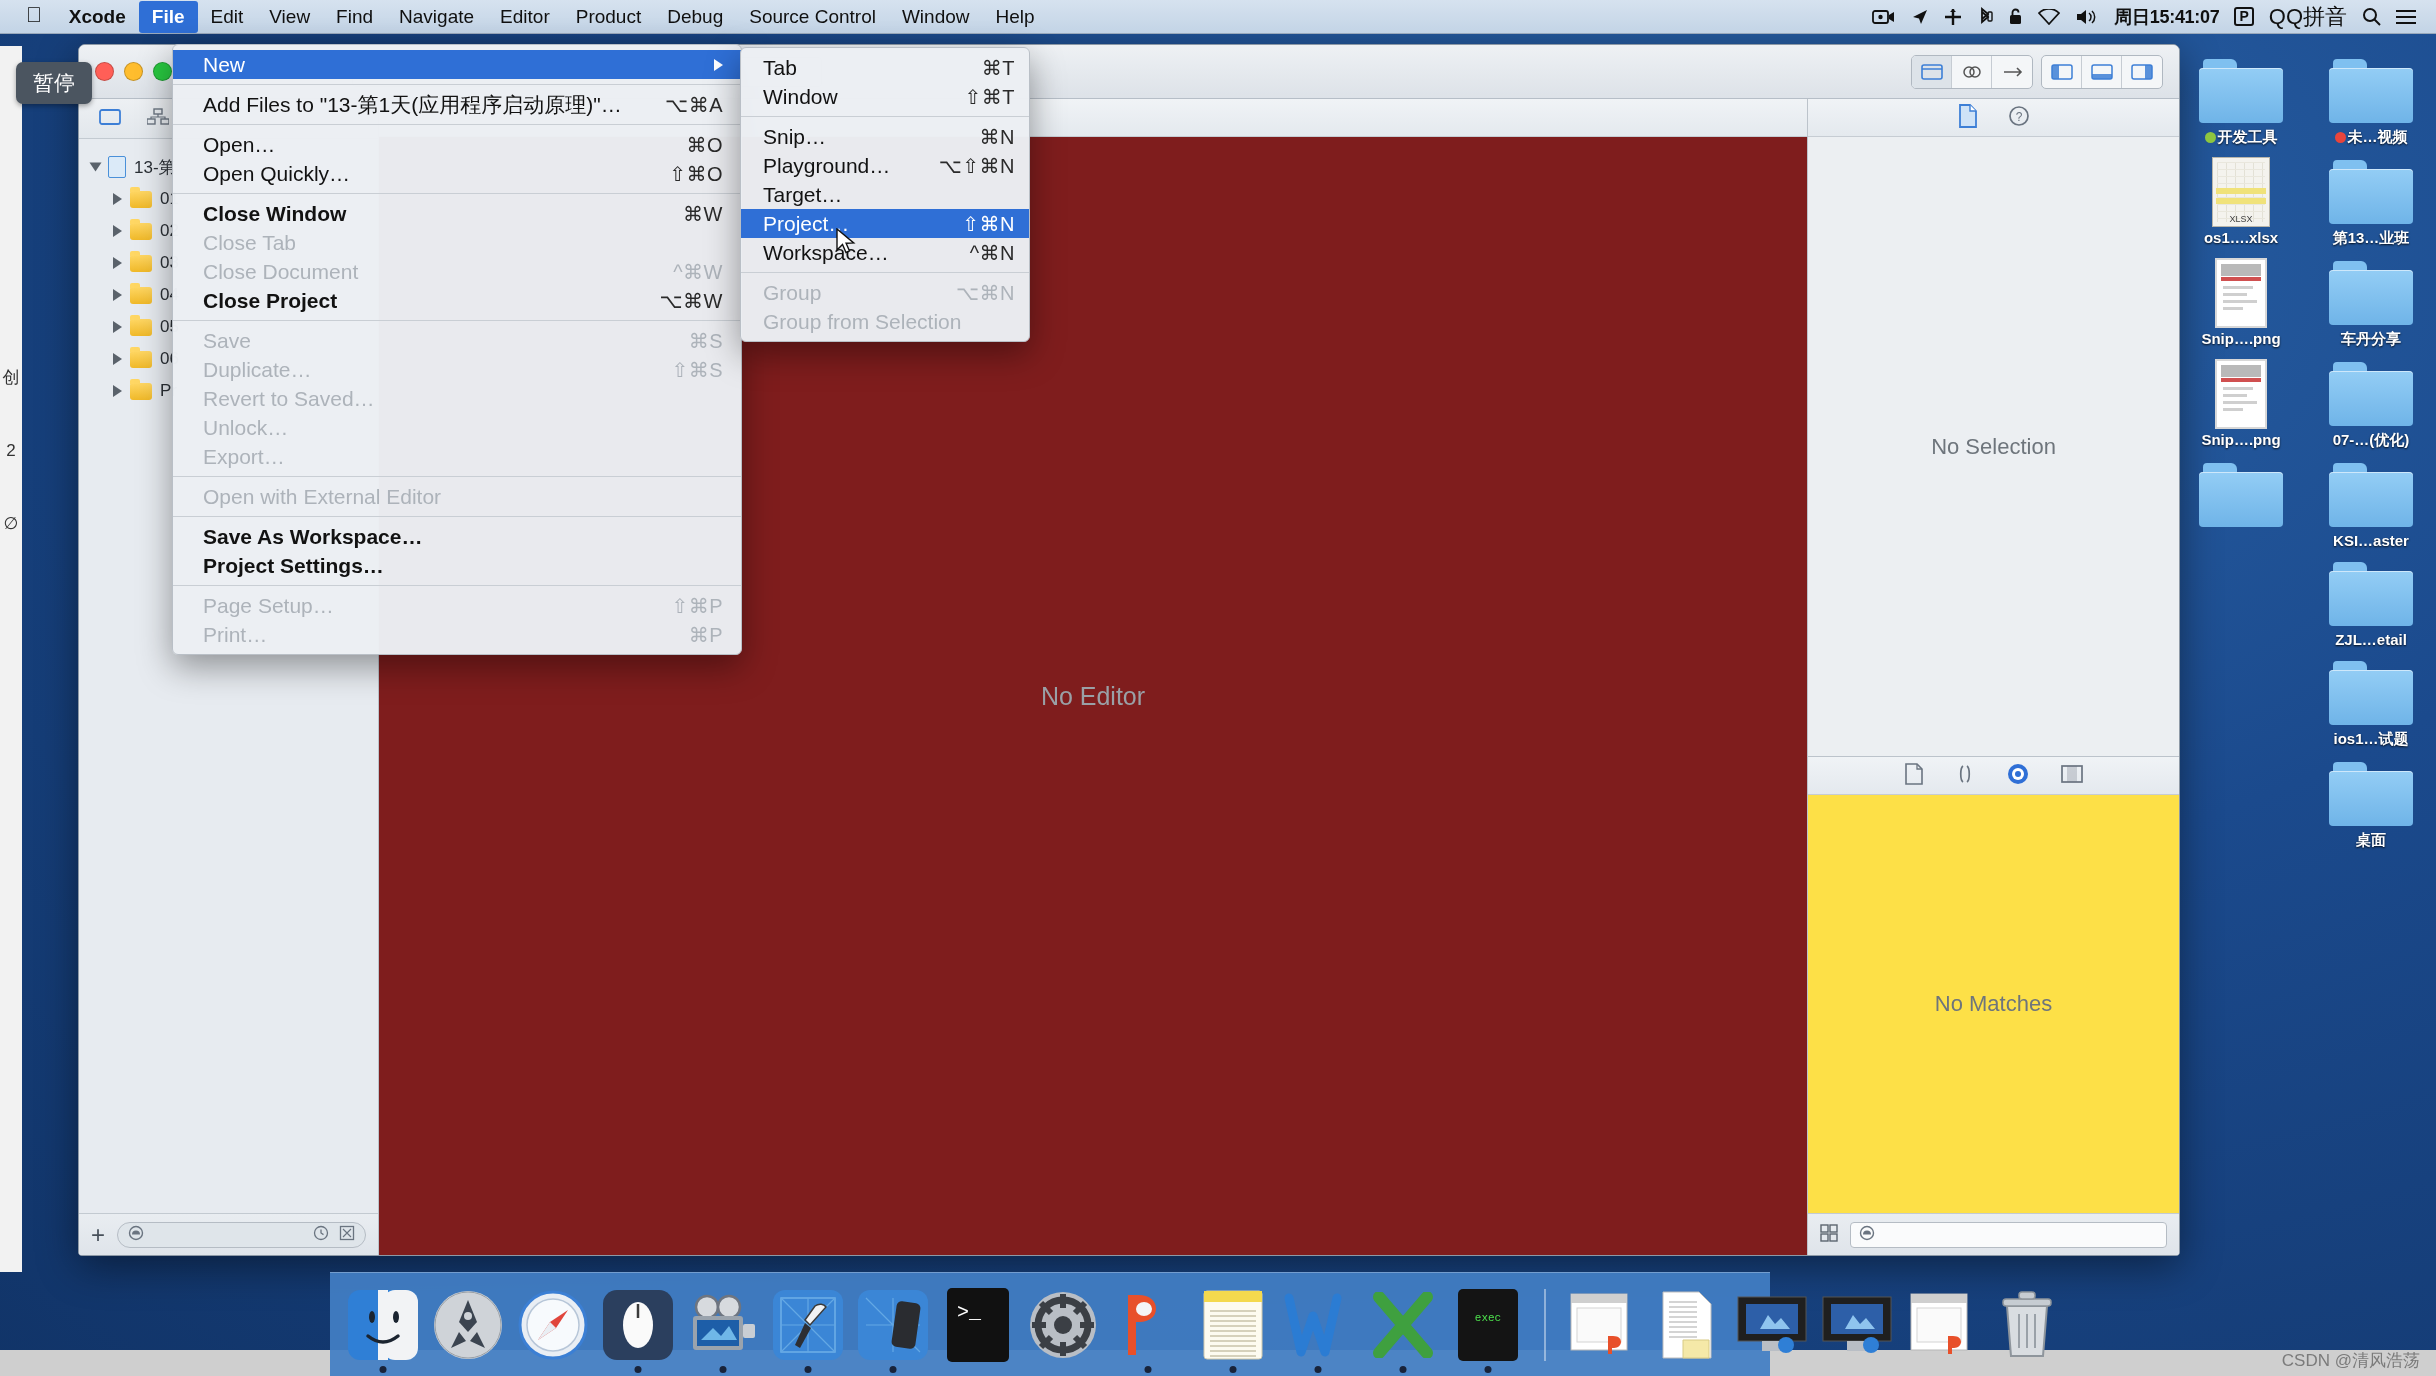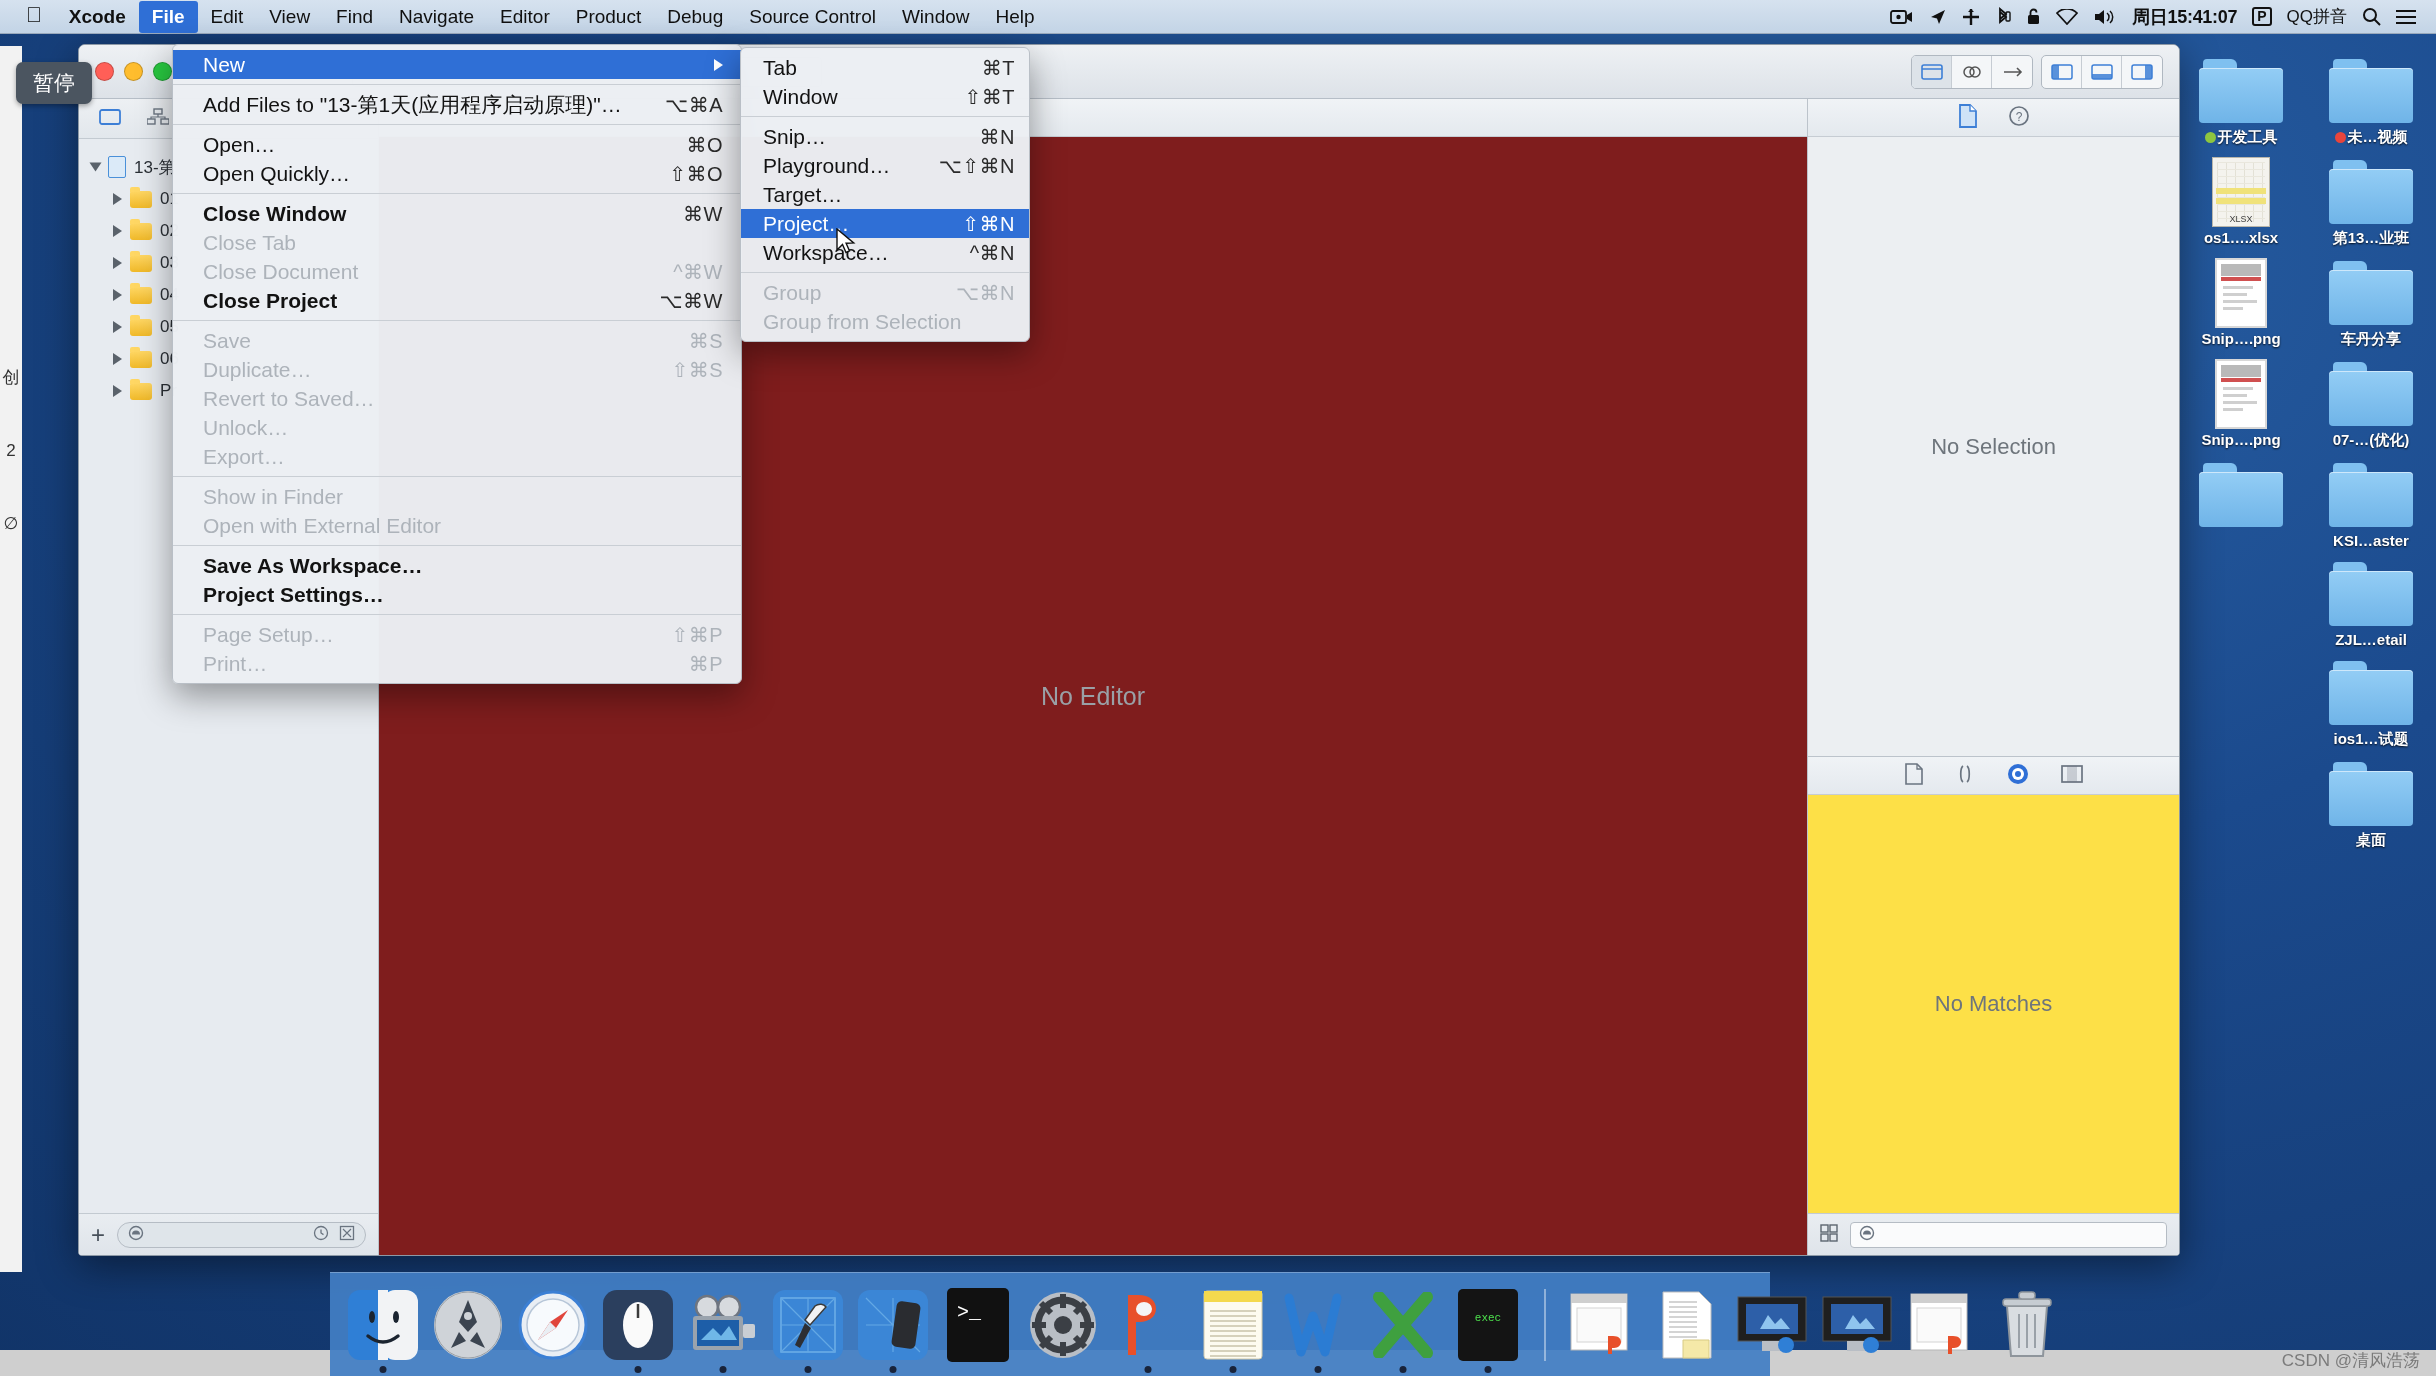--- a/index.html
+++ b/index.html
@@ -646,21 +646,21 @@
         </svg>
     </span>
     <span class="ic">
       <svg width="24" height="18" viewBox="0 0 24 18">
           <path d="M2 6h4l5-4v14l-5-4H2z" fill="#111"></path>
           <path d="M14 5a5 5 0 010 8M17 3a8 8 0 010 12" fill="none" stroke="#111" stroke-width="1.5"></path>
         </svg>
     </span>
     <span class="mb-clock">周日15:41:07</span>
     <span class="boxed-p">P</span>
-    <span style="font-size:17px;">QQ拼音</span>
+    <span style="font-size:22px;">QQ拼音</span>
     <span class="ic">
       <svg width="19" height="19" viewBox="0 0 19 19">
           <circle cx="8" cy="8" r="6" fill="none" stroke="#111" stroke-width="2"></circle>
           <path d="M12.5 12.5L18 18" stroke="#111" stroke-width="2"></path>
         </svg>
     </span>
     <span class="ic">
       <svg width="20" height="16" viewBox="0 0 20 16">
           <path d="M0 2h20M0 8h20M0 14h20" stroke="#111" stroke-width="2"></path>
         </svg>
@@ -719,24 +719,20 @@
     </div>
     <div class="mi dim">
       <span class="lbl">Unlock…</span>
       <span class="key"></span>
     </div>
     <div class="mi dim">
       <span class="lbl">Export…</span>
       <span class="key"></span>
     </div>
     <div class="msep"></div>
-    <div class="mi dim">
-      <span class="lbl">Show in Finder</span>
-      <span class="key"></span>
-    </div>
     <div class="mi dim">
       <span class="lbl">Open with External Editor</span>
       <span class="key"></span>
     </div>
     <div class="msep"></div>
     <div class="mi bold">
       <span class="lbl">Save As Workspace…</span>
       <span class="key"></span>
     </div>
     <div class="mi bold">

